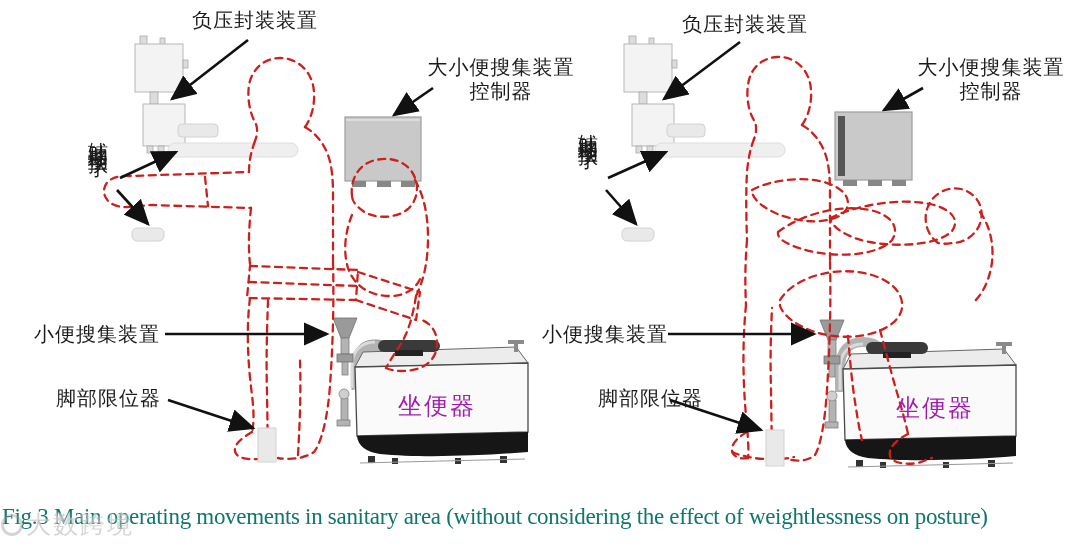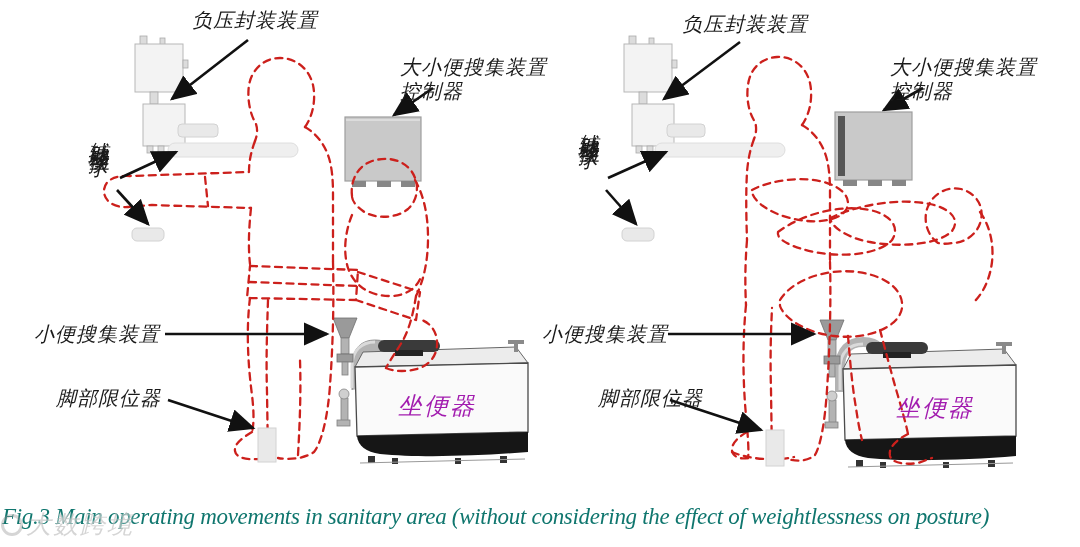--- a/index.html
+++ b/index.html
@@ -1,23 +1,23 @@
 <!DOCTYPE html>
 <html><head>
 <meta charset="utf-8">
 <style>
   html,body{margin:0;padding:0;background:#fff;}
   #stage{position:relative;width:1080px;height:547px;background:#ffffff;overflow:hidden;
-         font-family:"Liberation Sans","DejaVu Sans",sans-serif;font-style:italic;}
+         font-family:"Liberation Sans","DejaVu Sans",sans-serif;}
   .panel{position:absolute;top:0;width:540px;height:472px;}
   #panel-left{left:0;} #panel-right{left:540px;}
   .panel svg{position:absolute;left:0;top:0;}
   .lbl{position:absolute;color:#1a1a1a;font-size:20px;font-weight:500;line-height:1.22;
        letter-spacing:1px;white-space:nowrap;}
-  .lbl.center{text-align:left;}
+  .lbl.center{text-align:center;margin-left:21px;}
   .lbl.vert{writing-mode:vertical-lr;text-orientation:upright;letter-spacing:3px;}
   .toilet-lbl{position:absolute;color:#a21caf;font-size:24px;letter-spacing:2px;font-weight:500;}
   .cap-zh{position:absolute;left:222px;top:476px;font-size:22px;color:#111;
           font-family:"Liberation Serif","DejaVu Serif",serif;letter-spacing:1px;white-space:nowrap;}
   .cap-en{position:absolute;left:2px;top:504px;font-size:23px;color:#0f766e;
           font-family:"Liberation Serif","DejaVu Serif",serif;letter-spacing:-0.3px;white-space:nowrap;}
   .watermark{position:absolute;left:1px;top:508px;font-size:25px;letter-spacing:2px;
              color:rgba(150,150,150,0.40);white-space:nowrap;display:flex;align-items:center;gap:3px;
              text-shadow:0 0 2px rgba(255,255,255,0.9);}
   .wm-logo{width:22px;height:22px;border:3px solid rgba(150,150,150,0.40);border-radius:50%;

